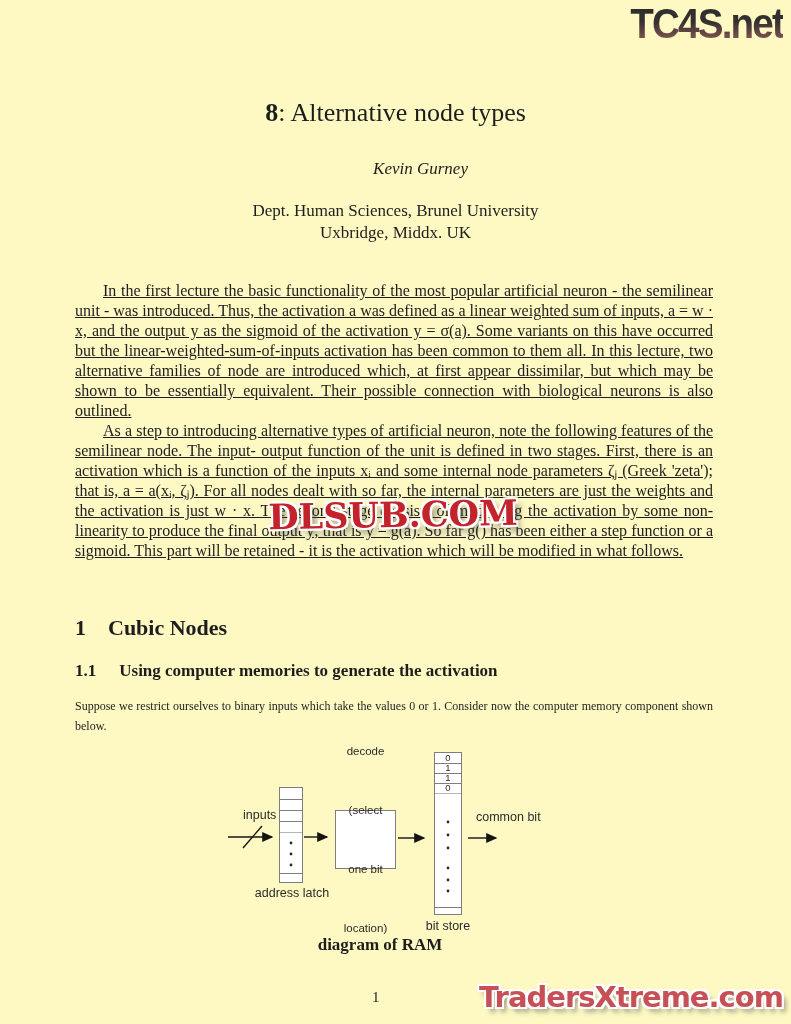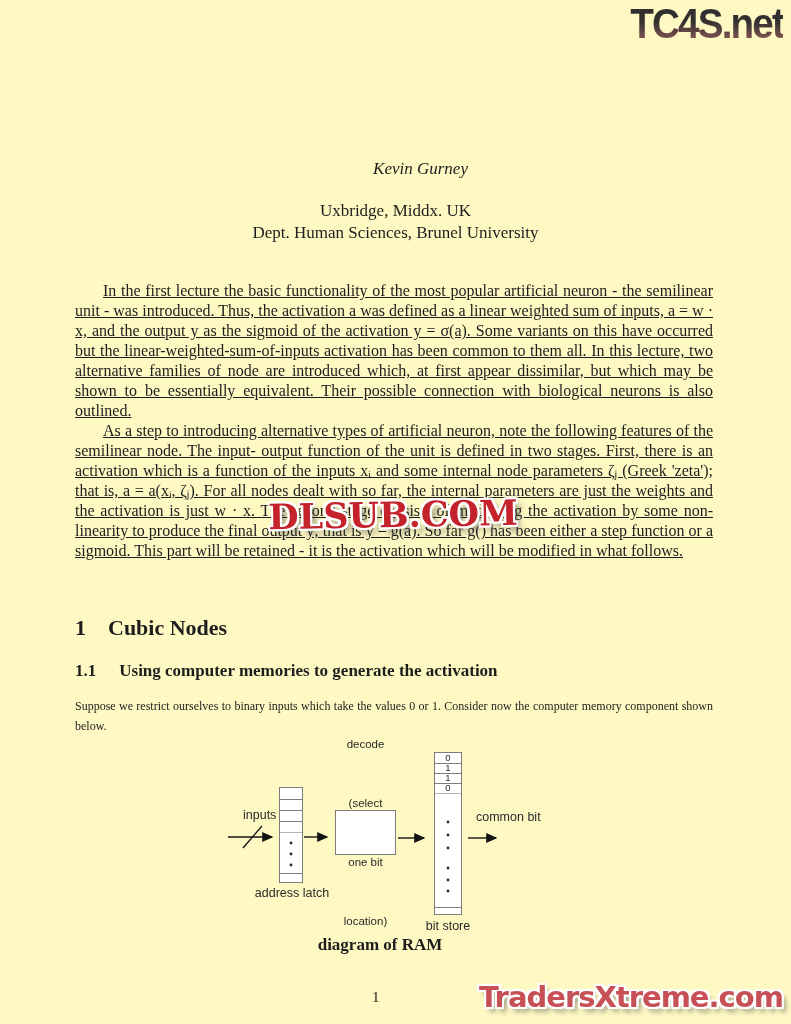--- a/index.html
+++ b/index.html
@@ -106,24 +106,25 @@
   }
   svg.overlay{position:absolute;left:0;top:740px;pointer-events:none;}
 </style>
 </head>
 <body>
 
 <div class="page">
 
   <div class="tc4s">TC4S.net</div>
 
+  <h1 class="title"><span class="num">8</span><span>:  Alternative node types</span></h1>
   <div class="author">Kevin Gurney</div>
   <div class="affil">
+    <div>Dept. Human Sciences, Brunel University</div>
     <div>Uxbridge, Middx. UK</div>
-    <div>Dept. Human Sciences, Brunel University</div>
   </div>
 
   <div class="bodytext">
     <p>In the first lecture the basic functionality of the most popular artificial neuron - the semilinear unit - was introduced. Thus, the activation a was defined as a linear weighted sum of inputs, a = w · x, and the output y as the sigmoid of the activation y = σ(a). Some variants on this have occurred but the linear-weighted-sum-of-inputs activation has been common to them all. In this lecture, two alternative families of node are introduced which, at first appear dissimilar, but which may be shown to be essentially equivalent. Their possible connection with biological neurons is also outlined.</p>
     <p>As a step to introducing alternative types of artificial neuron, note the following features of the semilinear node. The input- output function of the unit is defined in two stages. First, there is an activation which is a function of the inputs xᵢ and some internal node parameters ζⱼ (Greek 'zeta'); that is, a = a(xᵢ, ζⱼ). For all nodes dealt with so far, the internal parameters are just the weights and the activation is just w · x. The second stage consists of modifying the activation by some non-linearity to produce the final output y; that is y = g(a). So far g() has been either a step function or a sigmoid. This part will be retained - it is the activation which will be modified in what follows.</p>
   </div>
 
   <div class="dlsub">DLSUB.COM</div>
 
   <h2 class="sec"><span class="secnum">1</span><span>Cubic Nodes</span></h2>
@@ -137,21 +138,21 @@
 
     <div class="box" style="left:279px;top:787px;width:24px;height:96px;">
       <div class="cell-line" style="top:11px;"></div>
       <div class="cell-line" style="top:22px;"></div>
       <div class="cell-line" style="top:33px;"></div>
       <div class="cell-line lite" style="top:44px;"></div>
       <div class="cell-line" style="top:85px;"></div>
     </div>
     <div class="diag-label" style="left:237px;top:887px;width:110px;text-align:center;">address latch</div>
 
-    <div class="box decode-box" style="left:335px;top:810px;width:61px;height:45px;gap:46px;">
+    <div class="box decode-box" style="left:335px;top:810px;width:61px;height:59px;gap:46px;">
       <div>decode</div>
       <div>(select</div>
       <div>one bit</div>
       <div>location)</div>
     </div>
 
     <div class="box" style="left:434px;top:752px;width:28px;height:163px;">
       <div class="cell-line" style="top:10px;"></div>
       <div class="cell-line" style="top:20px;"></div>
       <div class="cell-line" style="top:30px;"></div>

